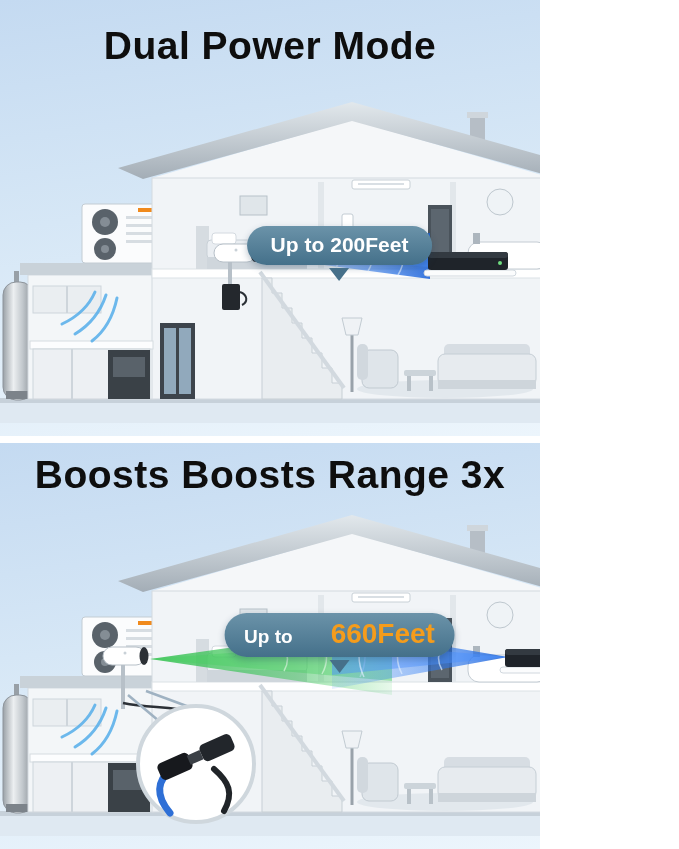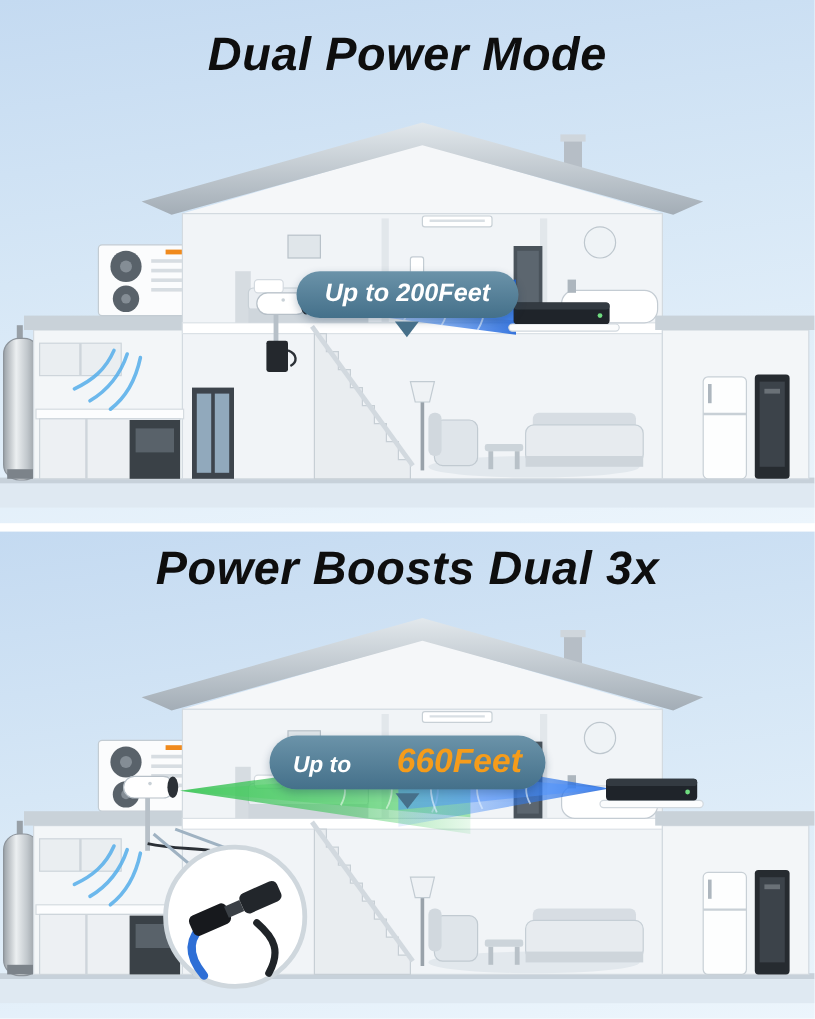--- a/index.html
+++ b/index.html
@@ -1,20 +1,20 @@
 <!DOCTYPE html>
 <html><head>
 <meta charset="utf-8">
 <style>
   * { margin:0; padding:0; box-sizing:border-box; }
   html,body { width:679px; height:849px; }
   body { font-family:"Liberation Sans", sans-serif; background:#ffffff; overflow:hidden; }
   .page { width:679px; height:849px; display:flex; flex-direction:column; }
-  .panel { position:relative; width:679px; overflow:hidden;
-           background:linear-gradient(172deg,#c4daf1 0%, #d6e7f6 45%, #ecf5fc 100%);font-style:italic; }
+  .panel { position:relative; width:540px; overflow:hidden;
+           background:linear-gradient(172deg,#c4daf1 0%, #d6e7f6 45%, #ecf5fc 100%); }
   .panel-1 { height:436px; }
   .panel-gap { height:7px; background:#ffffff; }
   .panel-2 { height:406px; }
   .panel-title { text-align:center; font-weight:bold; color:#0e0e0e; font-size:39px; letter-spacing:.5px; }
   .panel-1 .panel-title { padding-top:24px; }
   .panel-2 .panel-title { padding-top:10px; }
   .scene { position:absolute; left:0; bottom:0; width:679px; height:350px; }
   svg.house { display:block; width:679px; height:350px; }
   .badge { position:absolute; left:50%; transform:translateX(-50%);
            display:flex; align-items:baseline; gap:6px;
@@ -212,21 +212,21 @@
         <span class="badge-prefix">Up to</span>
         <span class="badge-value">200Feet</span>
         <span class="badge-arrow"></span>
       </div>
     </div>
   </section>
 
   <div class="panel-gap"></div>
 
   <section class="panel panel-2">
-    <h1 class="panel-title">Power Boosts Dual 3x</h1>
+    <h1 class="panel-title">Boosts Boosts Range 3x</h1>
     <div class="scene">
       <svg class="house" viewBox="0 0 679 350">
         <g>
           <rect x="0" y="312" width="679" height="5" fill="#c7d1da"></rect>
           <rect x="0" y="317" width="679" height="20" fill="#dfe9f2"></rect>
         </g>
         <g>
           <rect x="14" y="185" width="5" height="26" fill="#98a0a7"></rect>
           <rect x="3" y="196" width="30" height="118" rx="13" fill="url(#tankG)" stroke="#8d949b"></rect>
           <rect x="6" y="305" width="24" height="8" fill="#7c838a"></rect>

